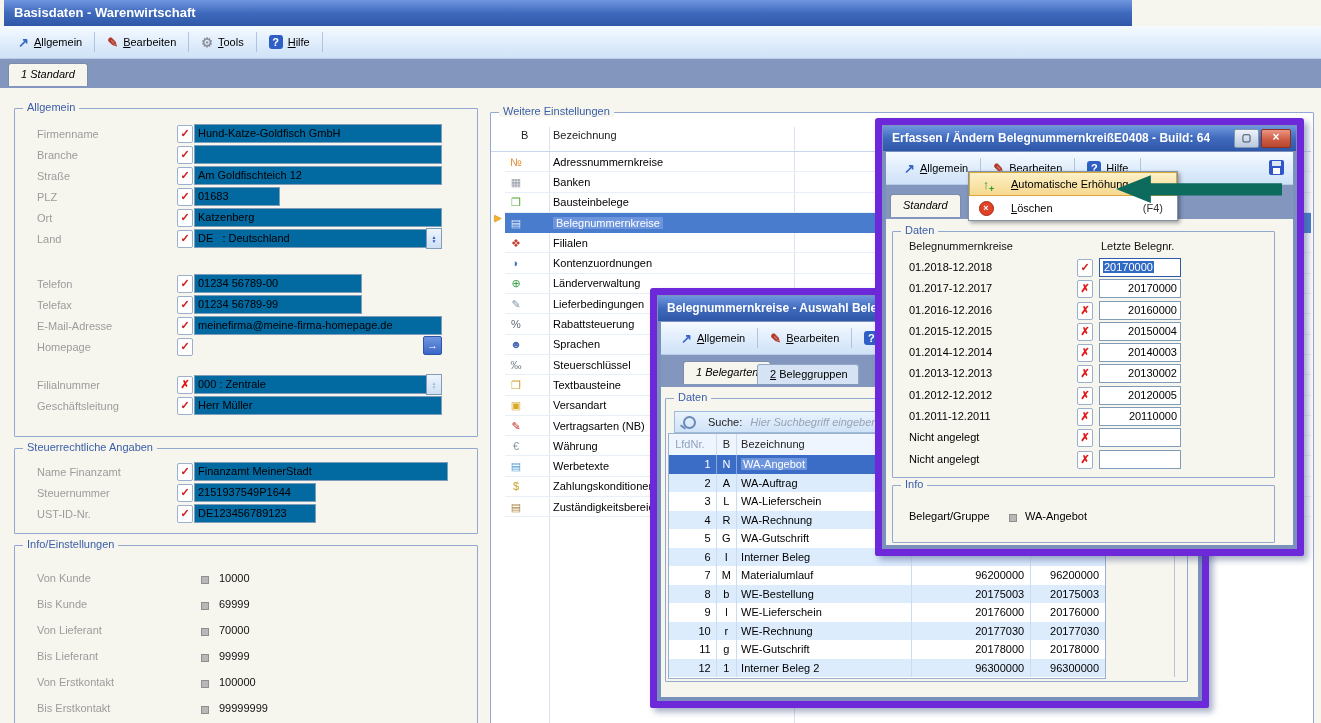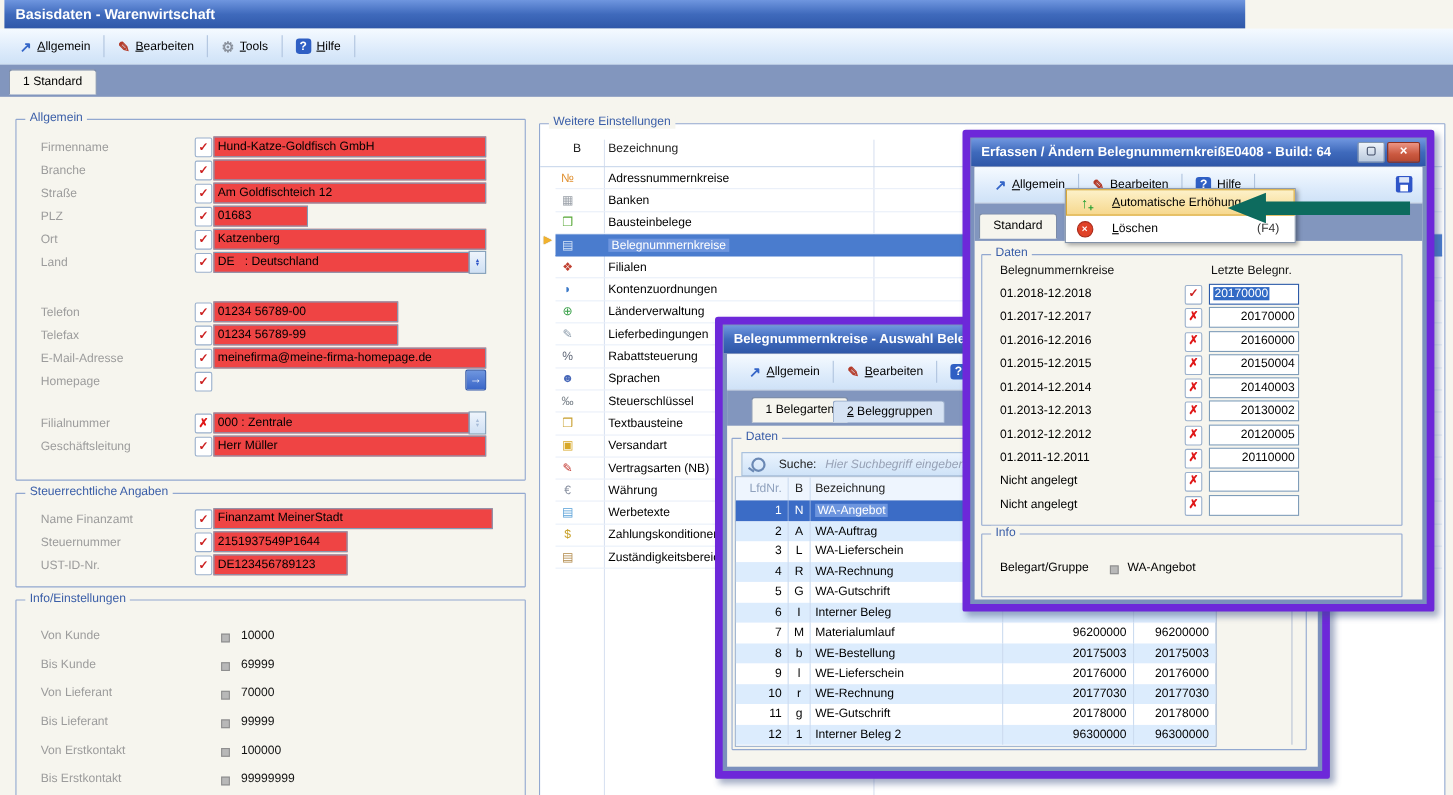--- a/index.html
+++ b/index.html
@@ -13,35 +13,35 @@
   .toolbar{background:linear-gradient(180deg,#f5faff,#ddebfb 60%,#cfe2f7);border-bottom:1px solid #b9cce6;
            display:flex;align-items:center;}
   .tb-item{display:inline-flex;align-items:center;gap:5px;padding:0 10px;height:100%;cursor:default;}
   .tb-sep{width:1px;height:20px;background:#b0c4de;margin:0 2px;}
   .tb-ico{font-size:13px;font-weight:bold;line-height:13px;}
   .c-blue{color:#3566c8;} .c-red{color:#b43a28;} .c-gray{color:#8a919c;}
   .boxed{background:#2f5fc4;color:#fff;width:14px;height:14px;border-radius:3px;display:inline-flex;
          align-items:center;justify-content:center;font-size:11px;}
   .tabstrip{background:#8296be;}
   .tab-act{background:#f6f5ee;border:1px solid #7b8ba8;border-bottom:none;border-radius:3px 3px 0 0;
-           padding:4px 12px 6px 12px;display:inline-block;}
+           padding:4px 12px 6px 12px;display:inline-block;font-style:italic;}
   .tab-in{background:#d6e3f4;border:1px solid #93a7c6;border-bottom:none;border-radius:3px 3px 0 0;
           padding:3px 10px 4px 12px;display:inline-block;}
   
   .grp{border:1px solid #92a8d0;border-radius:1px;}
   .grp-lab{position:absolute;top:-8px;left:8px;background:#f6f5ee;padding:0 4px;color:#3a5ea8;}
   
   .frow{display:flex;align-items:center;height:21px;position:relative;}
   .gap-lg{margin-top:24px;} .gap-md{margin-top:17px;}
   .flab{position:absolute;left:22px;color:#9c9c9c;}
   .flag{position:absolute;left:162px;width:14px;height:16px;background:#fff;border:1px solid #9ab0cc;
         border-radius:2px;display:flex;align-items:center;justify-content:center;font-weight:bold;font-size:11px;}
   .flag.check::before{content:"✓";color:#cc2020;}
   .flag.cross::before{content:"✗";color:#e01818;}
-  .finp{position:absolute;left:179px;background:#ef4444;border:1px solid #7f9db9;height:15px;line-height:15px;
+  .finp{position:absolute;left:179px;background:#0369a1;border:1px solid #7f9db9;height:15px;line-height:15px;
         padding:1px 3px;white-space:pre;overflow:hidden;}
   .w-xl .finp{width:240px;} .w-xl2 .finp{width:246px;} .w-l .finp{width:225px;} .w-l2 .finp{width:221px;}
   .w-m .finp{width:160px;} .w-s .finp{width:78px;} .w-t .finp{width:114px;}
   .spin{display:none;position:absolute;left:411px;top:0;width:14px;height:19px;background:linear-gradient(#eef4fc,#cfe0f4);
         border:1px solid #7f9db9;flex-direction:column;align-items:center;justify-content:center;line-height:4px;}
   .has-spinner .spin{display:flex;}
   .spin span{font-size:5px;color:#2f55c8;}
   .spin-dis .spin span{color:#a8bcd8;}
   .lnkbtn{display:none;position:absolute;left:408px;top:0;width:17px;height:17px;border:1px solid #2f55a8;border-radius:2px;
           background:linear-gradient(#6f96df,#3a66c8);color:#fff;font-weight:bold;text-align:center;line-height:16px;font-size:11px;}
@@ -474,21 +474,21 @@
 
         <div class="abs" style="left:8px;top:12px;width:492px;height:20px;background:linear-gradient(#eaf3fd,#cfe3f8);
              border:1px solid #a0bcdc;display:flex;align-items:center;">
           <span class="mag" style="margin-left:8px;"></span>
           <span style="margin-left:12px;color:#222;">Suche:</span>
           <span class="ph" style="margin-left:8px;">Hier Suchbegriff eingeben</span>
         </div>
 
         <div class="abs" style="left:2px;top:34px;width:436px;height:244px;border:1px solid #9ab0cc;background:#fff;">
           <div class="gh" style="left:0;top:0;width:436px;height:21px;display:flex;line-height:21px;">
-            <span class="gc c-nr" style="color:#90a2be;">LfdNr.</span>
+            <span class="gc c-nr" style="color:#90a2be;text-align:center;">LfdNr.</span>
             <span class="gc c-b">B</span>
             <span class="gc c-bez">Bezeichnung</span>
             <span class="gc c-n1"></span>
             <span class="gc c-n2"></span>
           </div>
           <div class="abs" style="left:0;top:21px;width:436px;">
 
               <div class="grow sel">
                 <span class="gc c-nr">1</span>
                 <span class="gc c-b">N</span>

